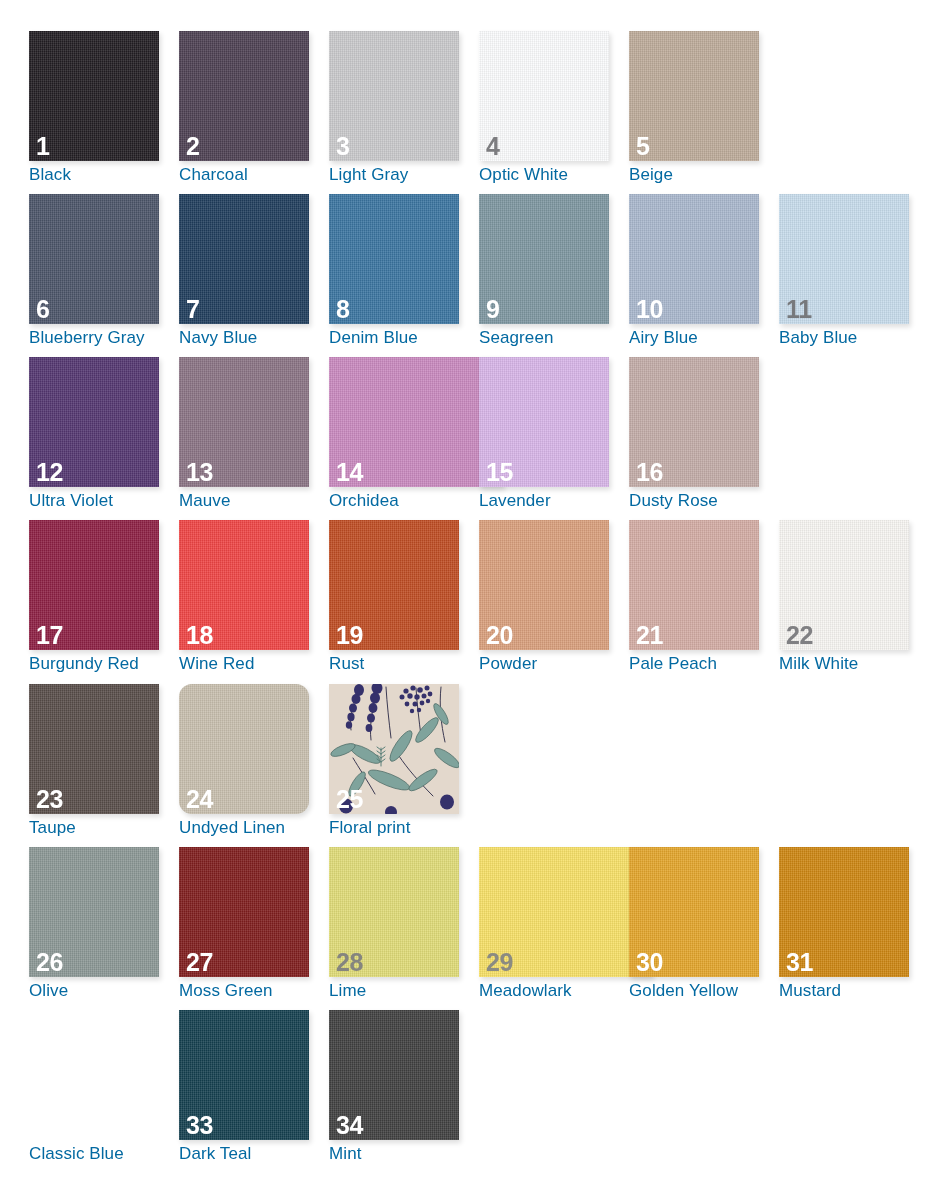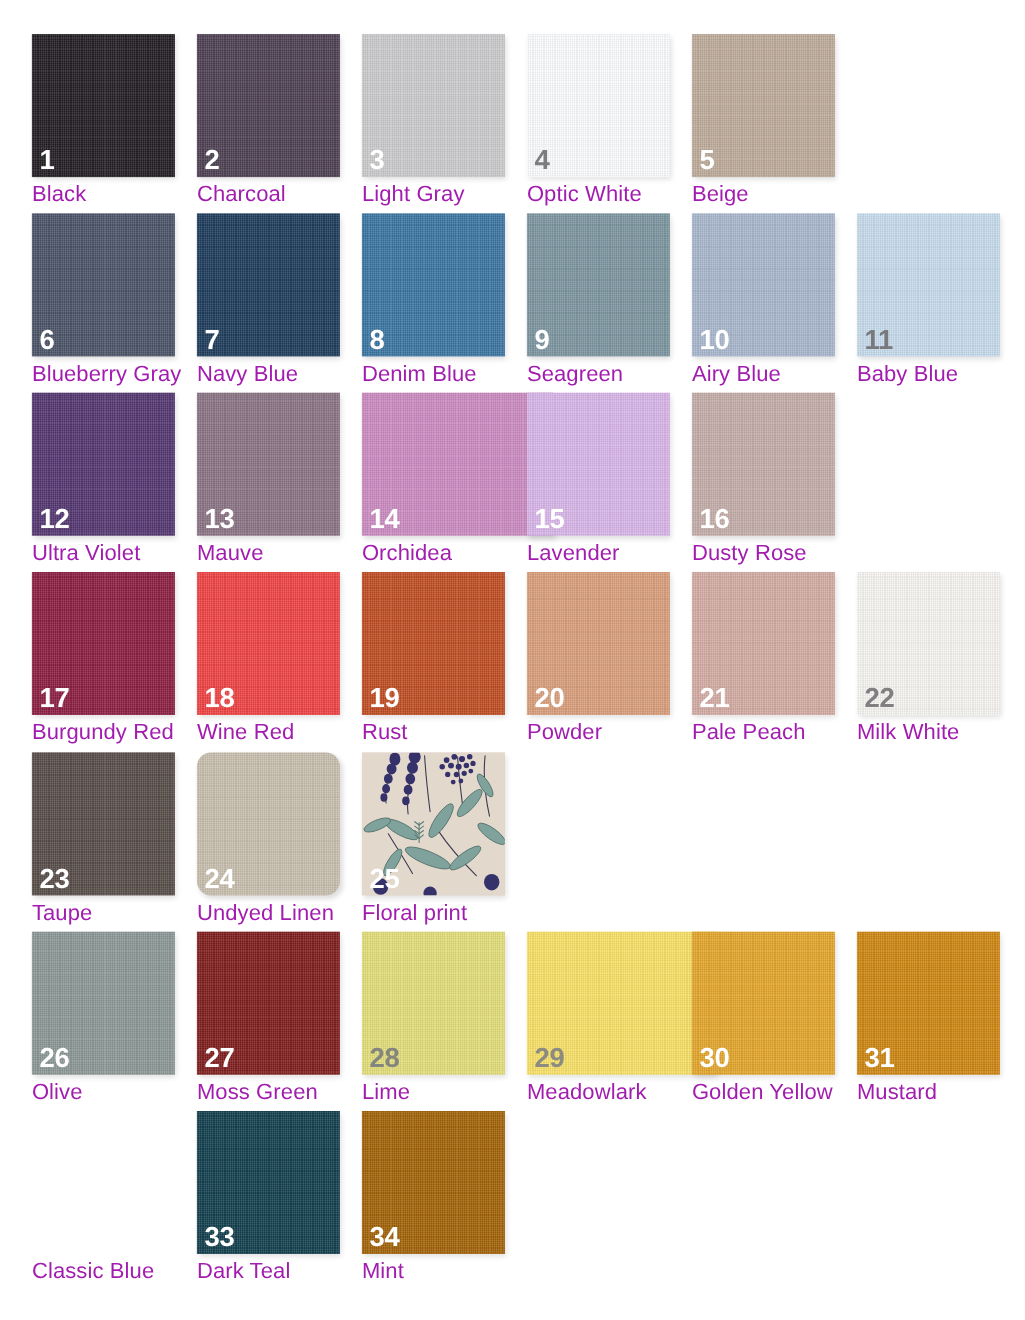--- a/index.html
+++ b/index.html
@@ -73,22 +73,22 @@
     line-height: 1;
     letter-spacing: -0.3px;
     z-index: 3;
     font-family: "Liberation Sans", sans-serif;
   }
 
   .swatch-label {
     position: absolute;
     left: 0;
     top: 134px;
-    font-size: 20px;
-    color: #a21caf;
+    font-size: 17px;
+    color: #0369a1;
     white-space: nowrap;
     line-height: 1.2;
     letter-spacing: 0.1px;
   }
 
   .floral-svg {
     position: absolute;
     inset: 0;
     width: 100%;
     height: 100%;
@@ -360,19 +360,19 @@
       <div class="swatch-cell" style="left: 0px;">
         <div class="swatch-label">Classic Blue</div>
       </div>
       <div class="swatch-cell" style="left: 150px;">
         <div class="swatch-chip" style="background: rgb(20, 64, 79);">
           <span class="swatch-number" style="color: rgb(255, 255, 255);">33</span>
         </div>
         <div class="swatch-label">Dark Teal</div>
       </div>
       <div class="swatch-cell" style="left: 300px;">
-        <div class="swatch-chip" style="background: #a16207;">
+        <div class="swatch-chip" style="background: #404040;">
           <span class="swatch-number" style="color: rgb(255, 255, 255);">34</span>
         </div>
         <div class="swatch-label">Mint</div>
       </div>
     </div>
   </div>
 
 </body></html>

